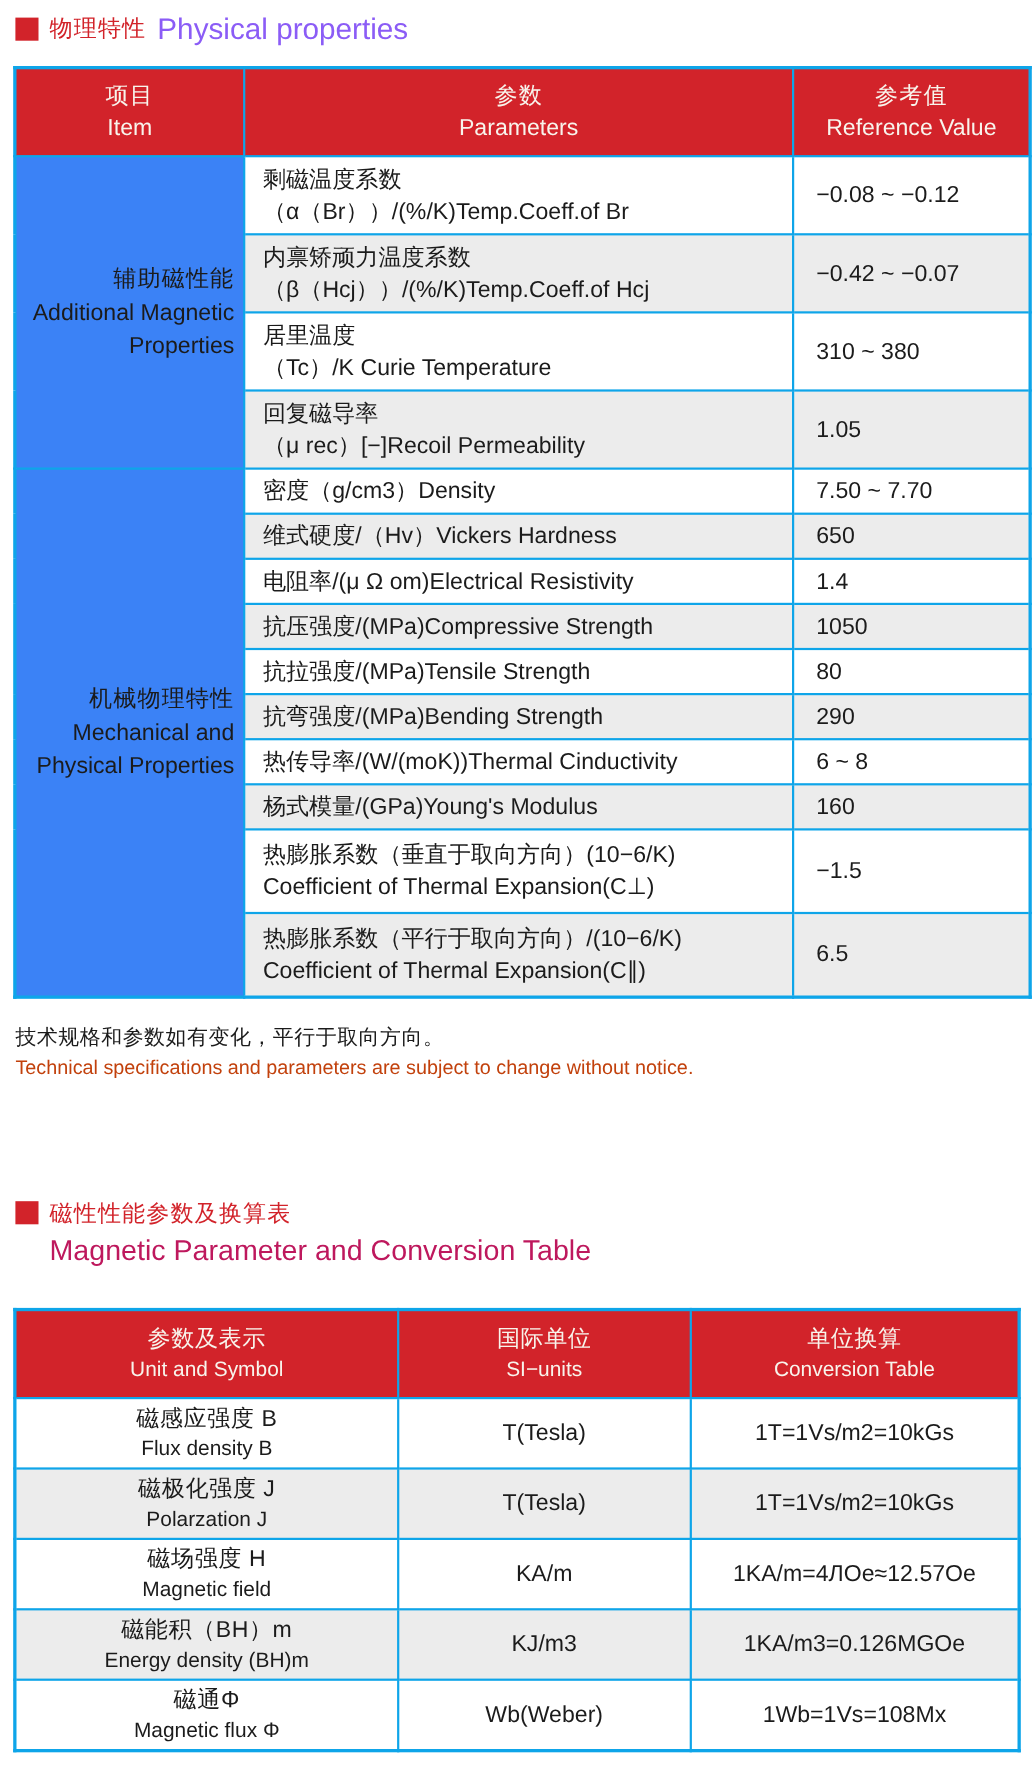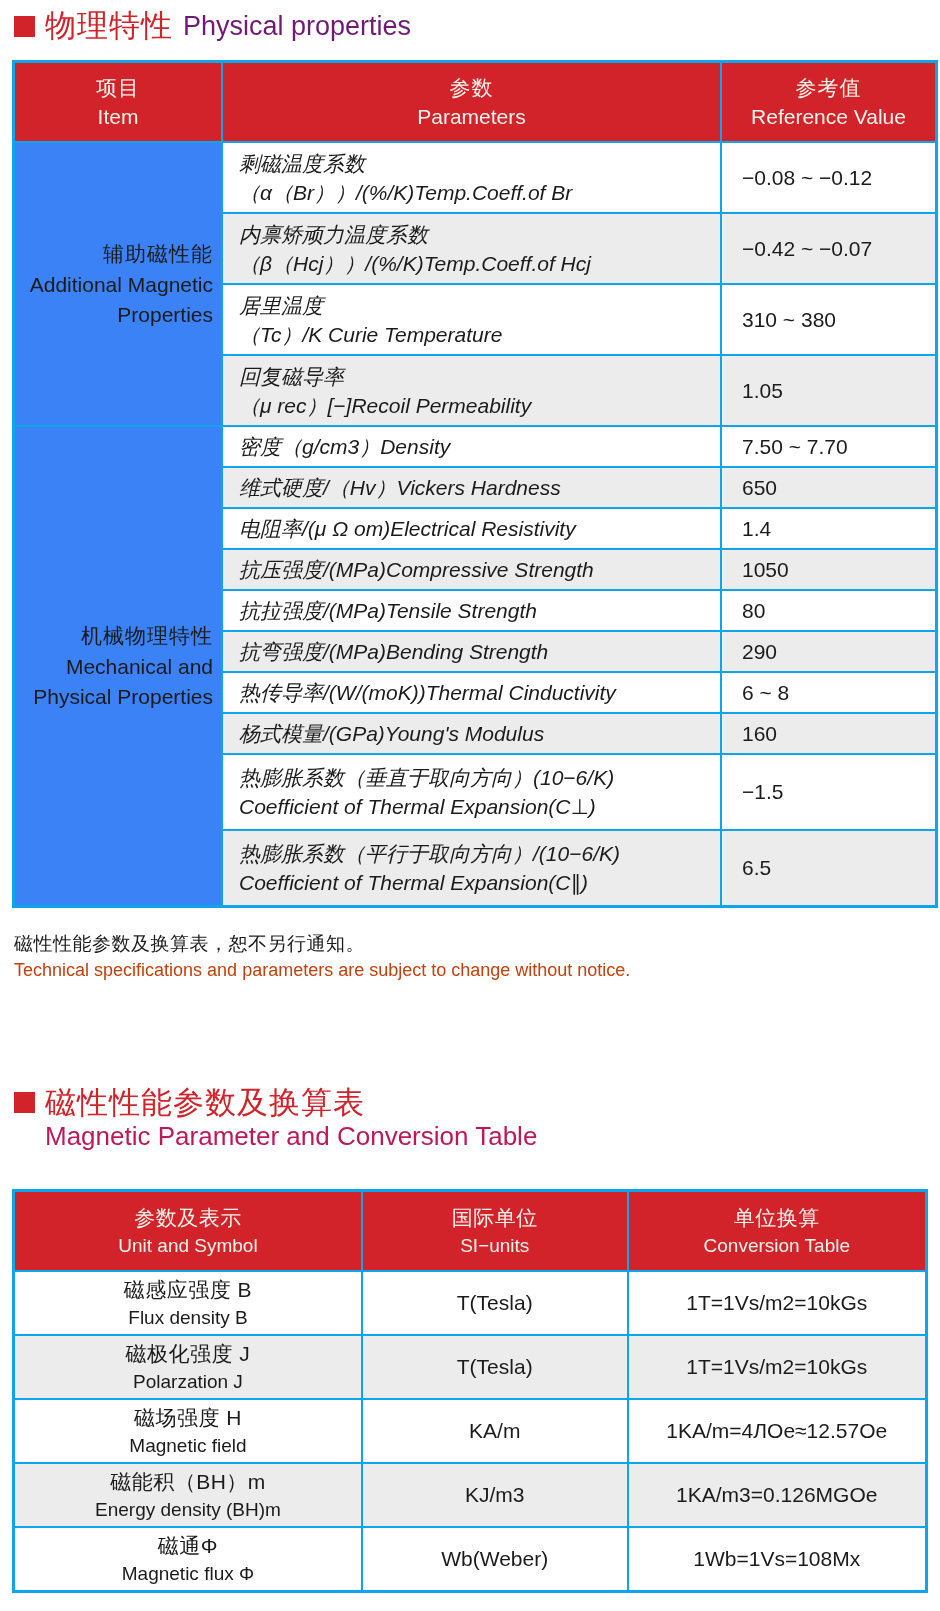--- a/index.html
+++ b/index.html
@@ -8,43 +8,43 @@
     font-family:"Liberation Sans","DejaVu Sans",sans-serif;
     color:#1b1b1b;
     -webkit-font-smoothing:antialiased;
     overflow:hidden;
   }
   .page{padding:8px 12px 0 12px;box-sizing:border-box;}
 
   
   .sec-title{display:flex;align-items:center;gap:10px;padding-left:2px;height:36px;}
   .bullet{width:21px;height:21px;background:#d2232a;display:inline-block;flex:0 0 auto;}
-  .title-zh{color:#d2232a;font-size:31px;font-weight:500;letter-spacing:1px;white-space:nowrap;}
-  .title-en{color:#701a75;font-size:27px;font-weight:500;white-space:nowrap;}
+  .title-zh{color:#d2232a;font-size:21px;font-weight:500;letter-spacing:1px;white-space:nowrap;}
+  .title-en{color:#8b5cf6;font-size:27px;font-weight:500;white-space:nowrap;}
   .sec-title2{margin-top:104px;}
   .sec-title2 .line1{display:flex;align-items:center;gap:10px;padding-left:2px;height:32px;}
   .sec-title2 .line2{padding-left:33px;font-size:26px;font-weight:500;color:#be185d;height:34px;line-height:34px;}
 
   
   table{border-collapse:collapse;table-layout:fixed;width:916px;background:#fff;}
   table,td,th{border:2px solid #0ea5e9;}
   table{border-width:3px;}
   th{background:#d2232a;color:#f8f4ec;font-weight:400;padding:4px 2px;}
   th .zh{font-size:21px;line-height:30px;letter-spacing:1px;}
   th .en{font-size:21px;line-height:28px;}
   td{font-size:21px;}
 
   
   .t1{margin-top:16px;}
   .t1 th{height:70px;}
   .t1 td.item{width:202px;text-align:right;vertical-align:middle;background:#3b82f6;padding:4px 8px;}
   .t1 td.item .zh{font-size:21px;line-height:32px;letter-spacing:1px;}
   .t1 td.item .en{font-size:21px;line-height:30px;}
   .t1 td.param{width:493px;text-align:left;padding:5px 8px 5px 16px;}
-  .t1 td.param .line{line-height:29px;font-style:italic;}
+  .t1 td.param .line{line-height:29px;}
   .t1 td.param .line:empty{display:none;}
   .t1 td.value{width:209px;text-align:left;padding:5px 6px 5px 20px;}
   .t1 tr.tall{height:71px;}
   .t1 tr.short{height:36px;}
   .t1 tr.tall2{height:76px;}
   .t1 tr.alt td.param,.t1 tr.alt td.value{background:#ececec;}
 
   
   .note{margin-top:22px;padding-left:2px;}
   .note .zh{font-size:19px;line-height:27px;letter-spacing:0.5px;}
@@ -187,21 +187,21 @@
         <td class="param">
           <div class="line">热膨胀系数（平行于取向方向）/(10−6/K)</div>
           <div class="line">Coefficient of Thermal Expansion(C∥)</div>
         </td>
         <td class="value">6.5</td>
       </tr>
     </tbody>
   </table>
 
   <div class="note">
-    <div class="zh">磁性性能参数及换算表，恕不另行通知。</div>
+    <div class="zh">技术规格和参数如有变化，平行于取向方向。</div>
     <div class="en">Technical specifications and parameters are subject to change without notice.</div>
   </div>
 
   <div class="sec-title2">
     <div class="line1">
       <span class="bullet"></span>
       <span class="title-zh">磁性性能参数及换算表</span>
     </div>
     <div class="line2">Magnetic Parameter and Conversion Table</div>
   </div>

